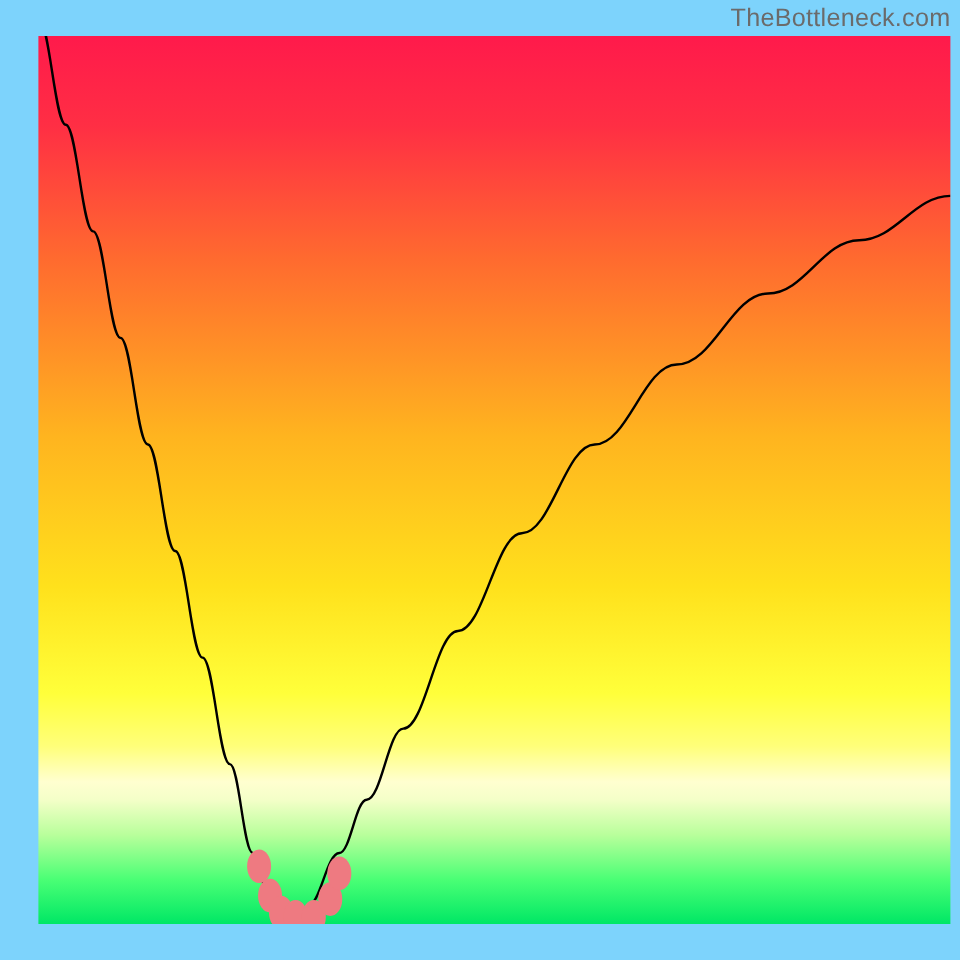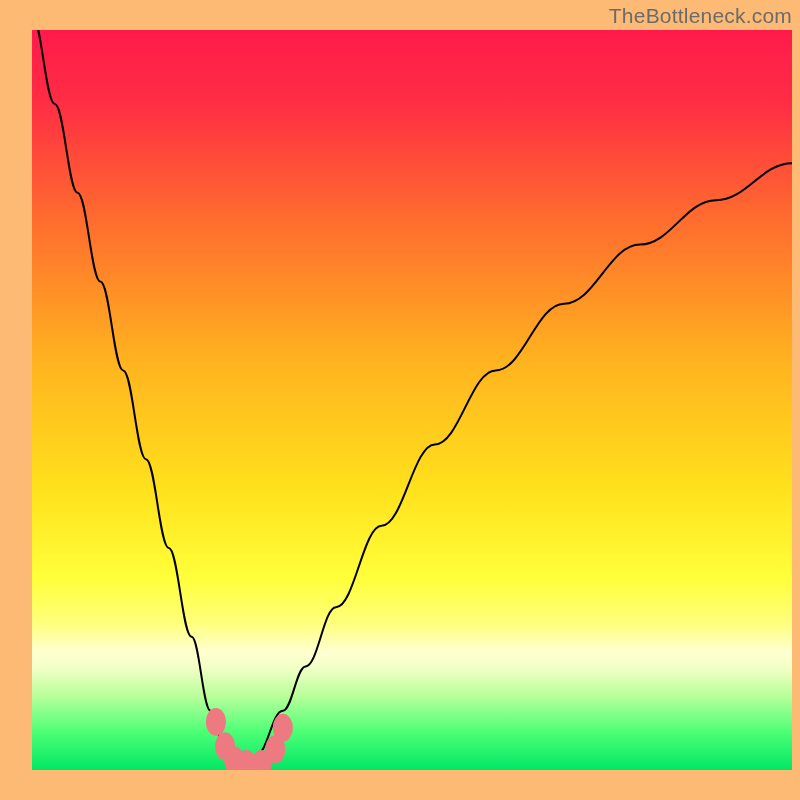--- a/index.html
+++ b/index.html
@@ -10,21 +10,21 @@
     background: #000;
     overflow: hidden;
     font-family: Arial, Helvetica, sans-serif;
   }
   .frame {
     position: absolute;
     left: 0;
     top: 0;
     width: 800px;
     height: 800px;
-    background: #fdba74;
+    background: #7dd3fc;
   }
   .plot {
     position: absolute;
     box-sizing: border-box;
     
   }
   .gradient {
     position: absolute;
     left: 0;
     top: 0;

